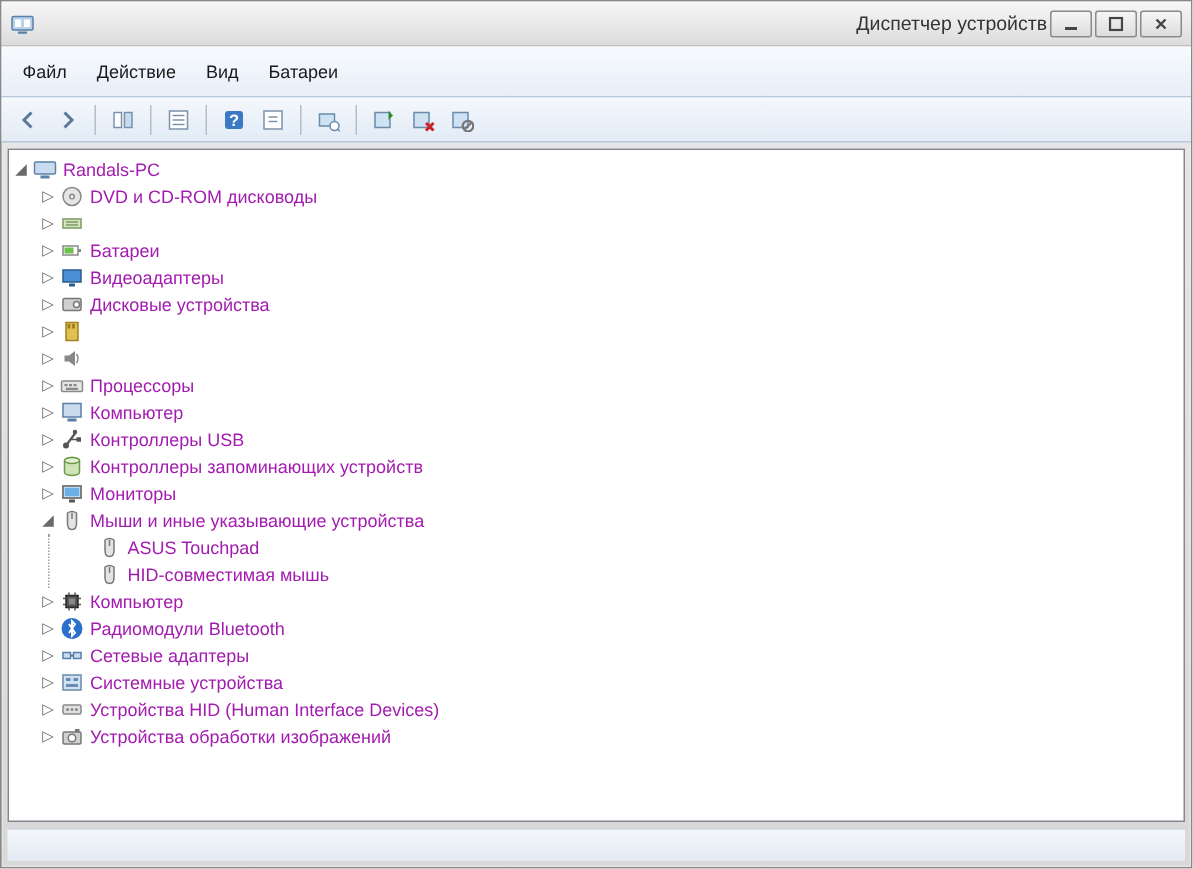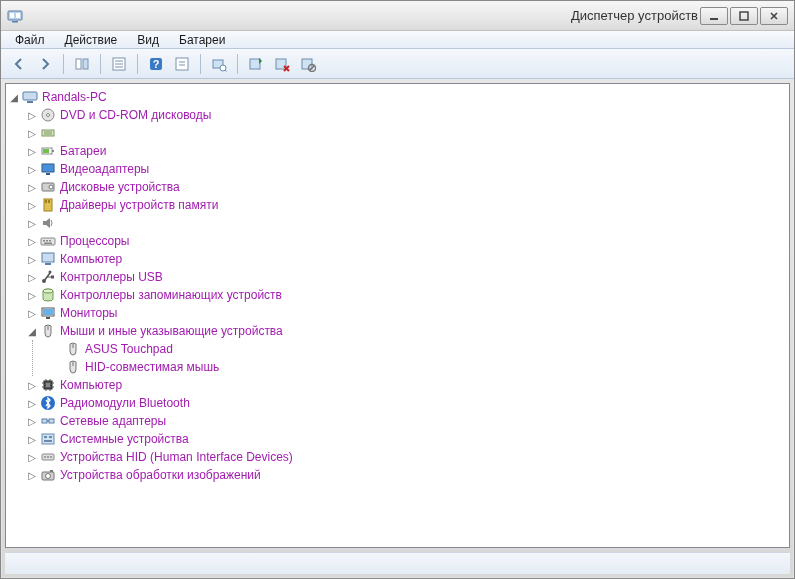--- a/index.html
+++ b/index.html
@@ -45,21 +45,21 @@
     background: linear-gradient(to bottom,#f6f6f6,#dcdcdc);
     border-radius: 2px;
     margin-left: 2px;
     display: flex; align-items: center; justify-content: center;
     font-size: 11px;
     color: #444;
     cursor: pointer;
   }
   .win-btn.close { font-size: 13px; }
   .menubar {
-    height: 18px;
+    height: 34px;
     background: linear-gradient(to bottom,#f8fbfe,#e7eef8);
     display: flex;
     align-items: center;
     padding: 0 4px;
     border-bottom: 1px solid #b8c7db;
   }
   .menubar .menu-item {
     padding: 2px 10px;
     cursor: pointer;
     color: #1a1a1a;
@@ -324,21 +324,20 @@
             <li>
               <div class="row">
                 <span class="expander">▷</span>
                 <span class="node-icon">
                   <svg width="16" height="16" viewBox="0 0 16 16">
                     <rect x="4" y="2" width="8" height="12" fill="#e0c050" stroke="#a08020"></rect>
                     <rect x="5" y="3" width="2" height="3" fill="#a08020"></rect>
                     <rect x="8" y="3" width="2" height="3" fill="#a08020"></rect>
                   </svg>
                 </span>
-                <span class="label">Драйверы устройств памяти</span>
               </div>
             </li>
             <li>
               <div class="row">
                 <span class="expander">▷</span>
                 <span class="node-icon">
                   <svg width="16" height="16" viewBox="0 0 16 16">
                     <path d="M3 6 h3 l4 -3 v10 l-4 -3 h-3 z" fill="#888"></path>
                     <path d="M11 5 q2 3 0 6" fill="none" stroke="#888"></path>
                   </svg>

